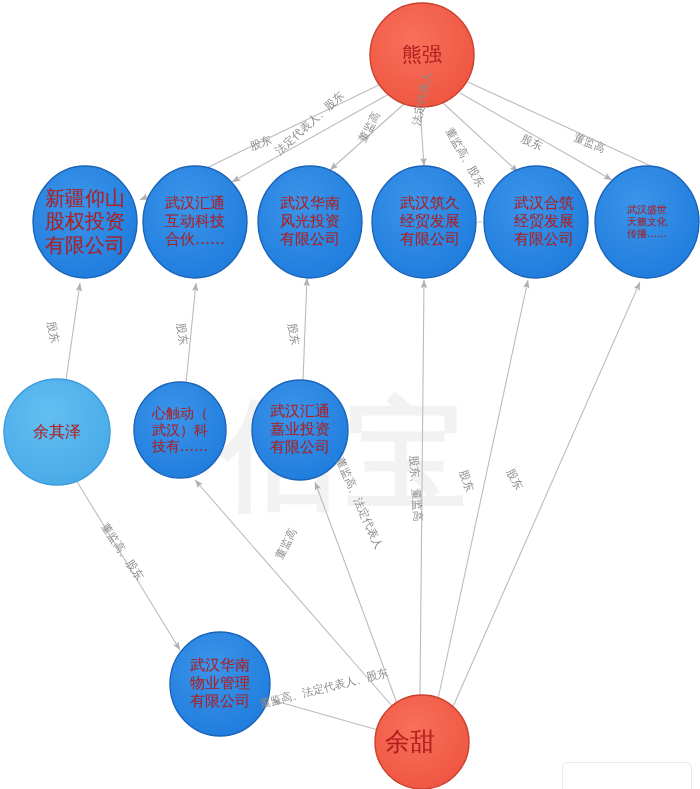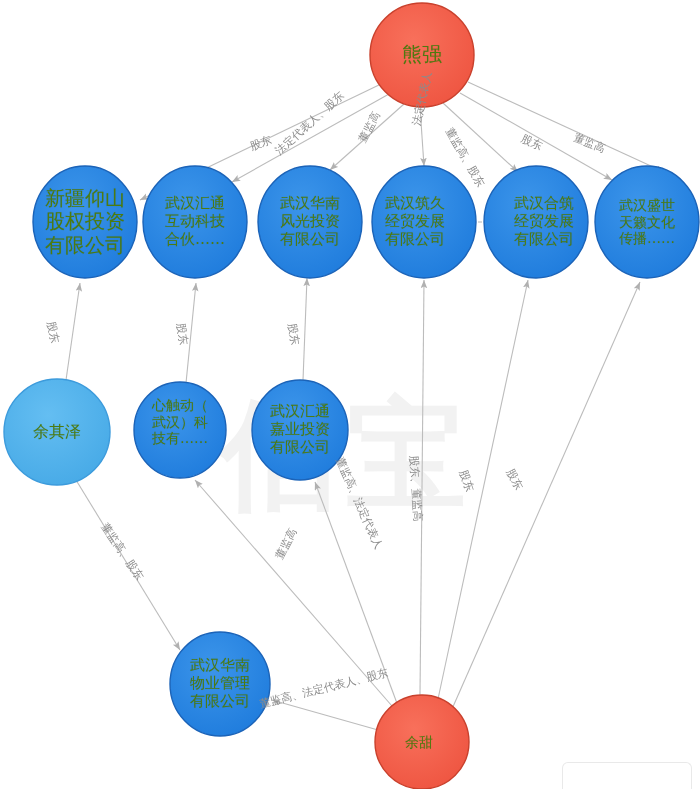--- a/index.html
+++ b/index.html
@@ -19,21 +19,21 @@
     font-weight:700;
     color:#f2f2f2;
     letter-spacing:6px;
     user-select:none;
     pointer-events:none;
     white-space:nowrap;
     font-family:"DejaVu Sans","Liberation Sans",sans-serif;
   }
   .node-label{
     position:absolute;
-    color:#4d7c0f;
+    color:#b91c1c;
     text-align:left;
     line-height:1.18;
     pointer-events:none;
     white-space:pre-line;
     font-family:"DejaVu Sans","Liberation Sans",sans-serif;
     text-shadow:0 0 1px rgba(0,0,0,.15);
   }
   .edge-label{
     position:absolute;
     color:#8b8b8b;
@@ -124,40 +124,40 @@
     <div class="node-label" style="left: 370px; top: 3px; width: 104px; height: 104px; display: flex; align-items: center; justify-content: center; font-size: 20px;">熊强</div>
     <div class="node-label" style="left: 33px; top: 166px; width: 104px; height: 112px; display: flex; align-items: center; justify-content: center; font-size: 20px;">新疆仰山
 股权投资
 有限公司</div>
     <div class="node-label" style="left: 143px; top: 166px; width: 104px; height: 112px; display: flex; align-items: center; justify-content: center; font-size: 15px;">武汉汇通
 互动科技
 合伙……</div>
     <div class="node-label" style="left: 258px; top: 166px; width: 104px; height: 112px; display: flex; align-items: center; justify-content: center; font-size: 15px;">武汉华南
 风光投资
 有限公司</div>
-    <div class="node-label" style="left: 363px; top: 166px; width: 104px; height: 112px; display: flex; align-items: center; justify-content: center; font-size: 15px;">武汉筑久
+    <div class="node-label" style="left: 378px; top: 166px; width: 104px; height: 112px; display: flex; align-items: center; justify-content: center; font-size: 15px;">武汉筑久
 经贸发展
 有限公司</div>
     <div class="node-label" style="left: 492px; top: 166px; width: 104px; height: 112px; display: flex; align-items: center; justify-content: center; font-size: 15px;">武汉合筑
 经贸发展
 有限公司</div>
-    <div class="node-label" style="left: 595px; top: 166px; width: 104px; height: 112px; display: flex; align-items: center; justify-content: center; font-size: 14px;">武汉盛世
+    <div class="node-label" style="left: 595px; top: 166px; width: 104px; height: 112px; display: flex; align-items: center; justify-content: center; font-size: 10px;">武汉盛世
 天籁文化
 传播……</div>
     <div class="node-label" style="left: 4px; top: 379px; width: 106px; height: 106px; display: flex; align-items: center; justify-content: center; font-size: 16px; font-family: Liberation Serif, serif;">余其泽</div>
-    <div class="node-label" style="left: 134px; top: 374px; width: 92px; height: 96px; display: flex; align-items: center; justify-content: center; font-size: 14px;">心触动（
+    <div class="node-label" style="left: 134px; top: 382px; width: 92px; height: 96px; display: flex; align-items: center; justify-content: center; font-size: 14px;">心触动（
 武汉）科
 技有……</div>
     <div class="node-label" style="left: 252px; top: 380px; width: 96px; height: 100px; display: flex; align-items: center; justify-content: center; font-size: 15px;">武汉汇通
 嘉业投资
 有限公司</div>
     <div class="node-label" style="left: 170px; top: 632px; width: 100px; height: 104px; display: flex; align-items: center; justify-content: center; font-size: 15px;">武汉华南
 物业管理
 有限公司</div>
-    <div class="node-label" style="left: 372px; top: 695px; width: 94px; height: 94px; display: flex; align-items: center; justify-content: center; font-size: 14px;">余甜</div>
+    <div class="node-label" style="left: 363px; top: 695px; width: 94px; height: 94px; display: flex; align-items: center; justify-content: center; font-size: 25px;">余甜</div>
   </div>
 <div id="edgelabels">
     <div class="edge-label" style="left: 248px; top: 140px; transform: rotate(-20deg);">股东</div>
     <div class="edge-label" style="left: 272px; top: 147px; transform: rotate(-42deg);">法定代表人、股东</div>
     <div class="edge-label" style="left: 355px; top: 138px; transform: rotate(-62deg);">董监高</div>
     <div class="edge-label" style="left: 409px; top: 124px; transform: rotate(-78deg);">法定代表人</div>
     <div class="edge-label" style="left: 455px; top: 125px; transform: rotate(60deg);">董监高、股东</div>
     <div class="edge-label" style="left: 525px; top: 131px; transform: rotate(25deg);">股东</div>
     <div class="edge-label" style="left: 577px; top: 130px; transform: rotate(22deg);">董监高</div>
     <div class="edge-label" style="left: 58px; top: 320px; transform: rotate(78deg);">股东</div>

